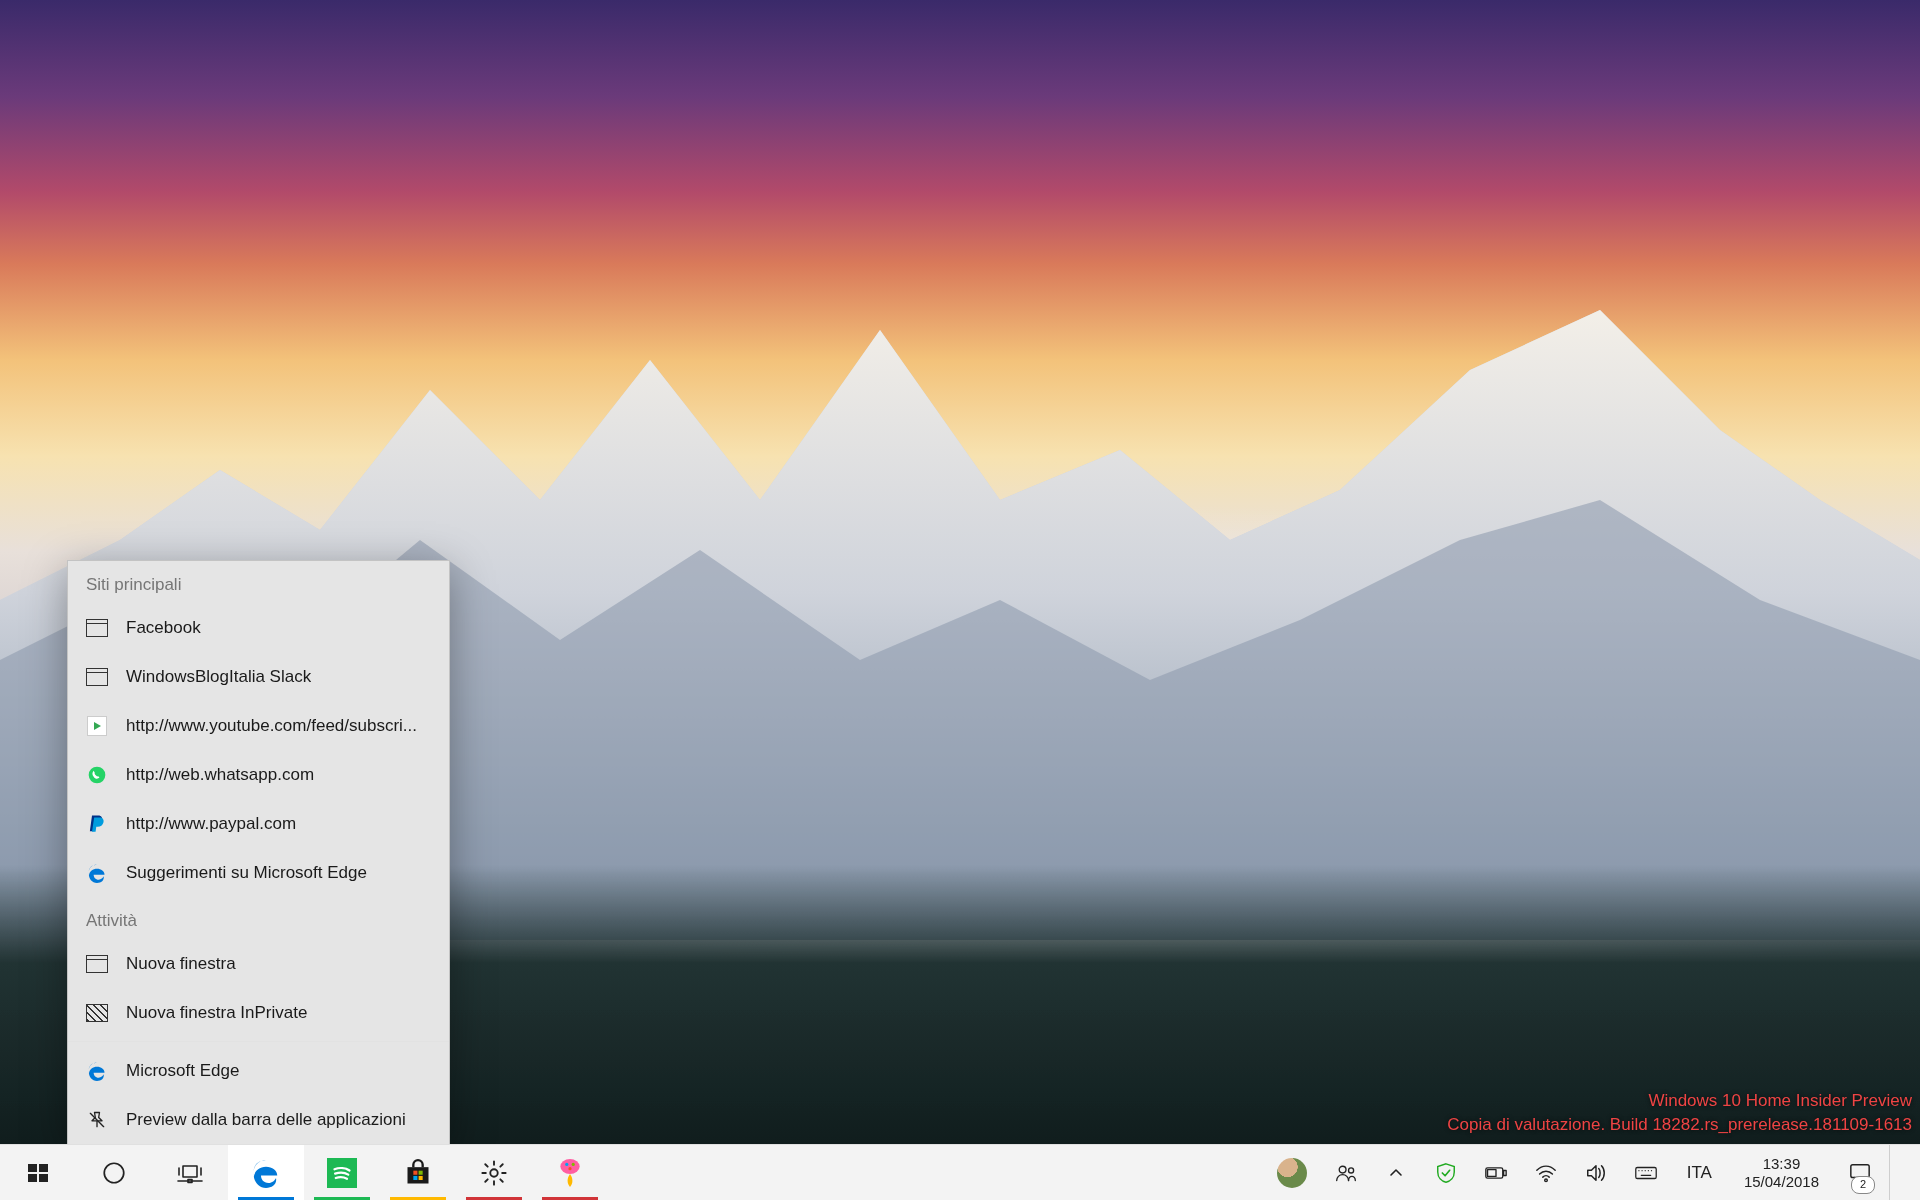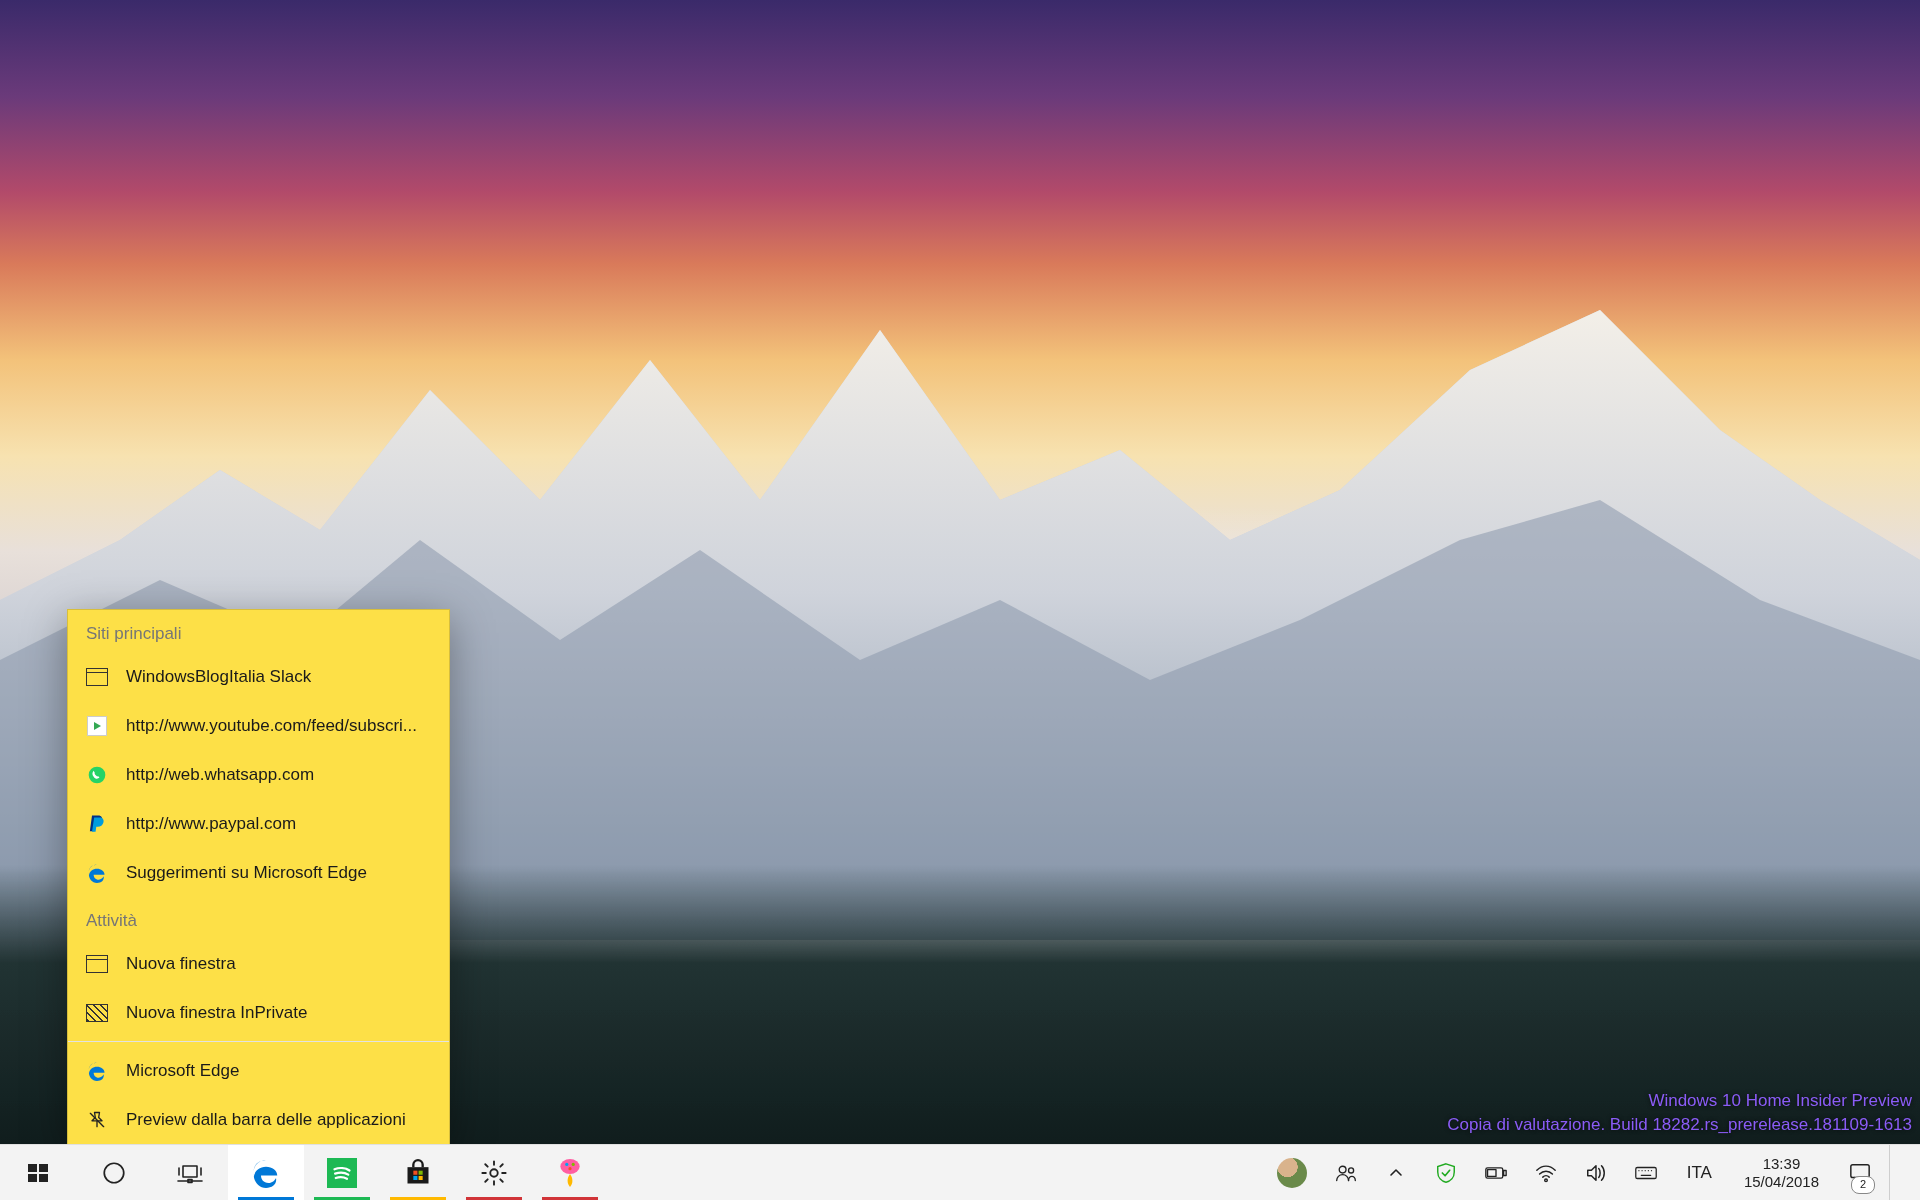--- a/index.html
+++ b/index.html
@@ -25,27 +25,27 @@
     position:absolute;left:0;right:0;top:240px;height:700px;pointer-events:none;
   }
   .mountains svg{width:100%;height:100%;display:block;}
   .forest{
     position:absolute;left:0;right:0;bottom:55px;height:280px;
     background:linear-gradient(180deg, rgba(30,45,50,0) 0%, #2a3a3a 35%, #1a2626 100%);
     filter:contrast(1.1);
   }
   
   .watermark{
-    position:absolute;right:8px;bottom:62px;text-align:right;color:#8b5cf6;
+    position:absolute;right:8px;bottom:62px;text-align:right;color:#ef4444;
     text-shadow:0 0 4px rgba(0,0,0,.7);font-size:17px;line-height:1.45;
   }
   
   .jumplist{
     position:absolute;left:67px;bottom:55px;width:381px;
-    background:#fde047;border:1px solid rgba(0,0,0,.15);
+    background:#e5e5e5;border:1px solid rgba(0,0,0,.15);
     box-shadow:0 10px 40px rgba(0,0,0,.35);
     font-size:17px;color:#1a1a1a;
   }
   .jl-header{padding:14px 18px 8px 18px;color:#767676;font-size:17px;}
   .jl-item{
     display:flex;align-items:center;gap:18px;height:49px;padding:0 18px;cursor:default;
   }
   .jl-item .ico{width:22px;height:22px;display:flex;align-items:center;justify-content:center;flex:none;}
   .jl-item .txt{white-space:nowrap;overflow:hidden;text-overflow:ellipsis;}
   .jl-sep{height:1px;background:#e2e2e2;margin:4px 0;}
@@ -113,20 +113,26 @@
   <div>Copia di valutazione. Build 18282.rs_prerelease.181109-1613</div>
 </div>
 
 <div class="jumplist">
   <div class="jl-header">Siti principali</div>
 
   <div class="jl-item">
     <span class="ico">
         <span class="ico-page"></span>
       </span>
+    <span class="txt">Facebook</span>
+  </div>
+  <div class="jl-item">
+    <span class="ico">
+        <span class="ico-page"></span>
+      </span>
     <span class="txt">WindowsBlogItalia Slack</span>
   </div>
   <div class="jl-item">
     <span class="ico">
         <span class="ico-square" style="background:#fff;border:1px solid #ccc;display:flex;align-items:center;justify-content:center;">
           <span style="width:0;height:0;border-left:7px solid #34a853;border-top:4px solid transparent;border-bottom:4px solid transparent;"></span>
         </span>
       </span>
     <span class="txt">http://www.youtube.com/feed/subscri...</span>
   </div>

